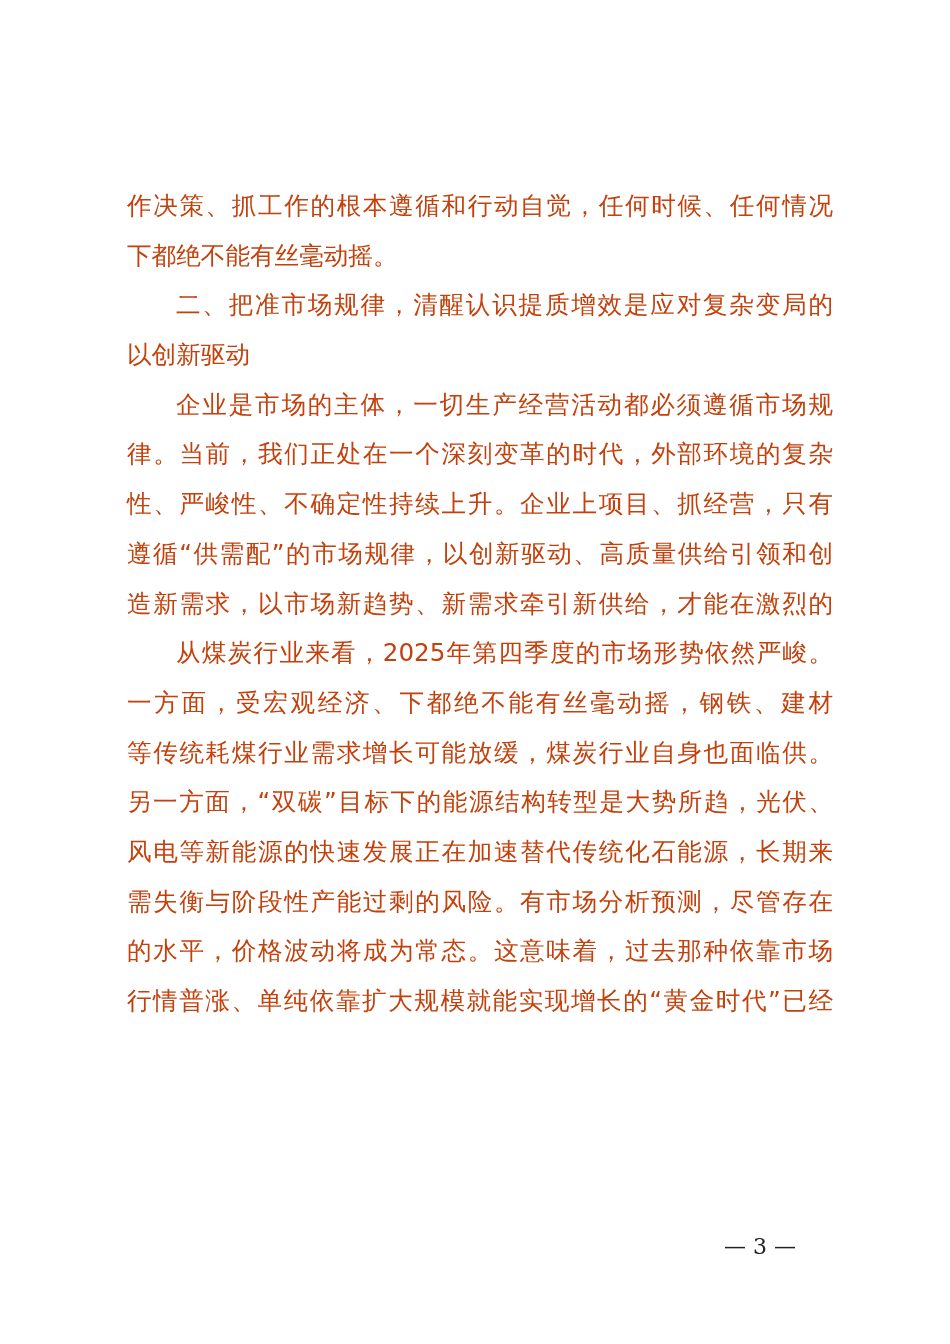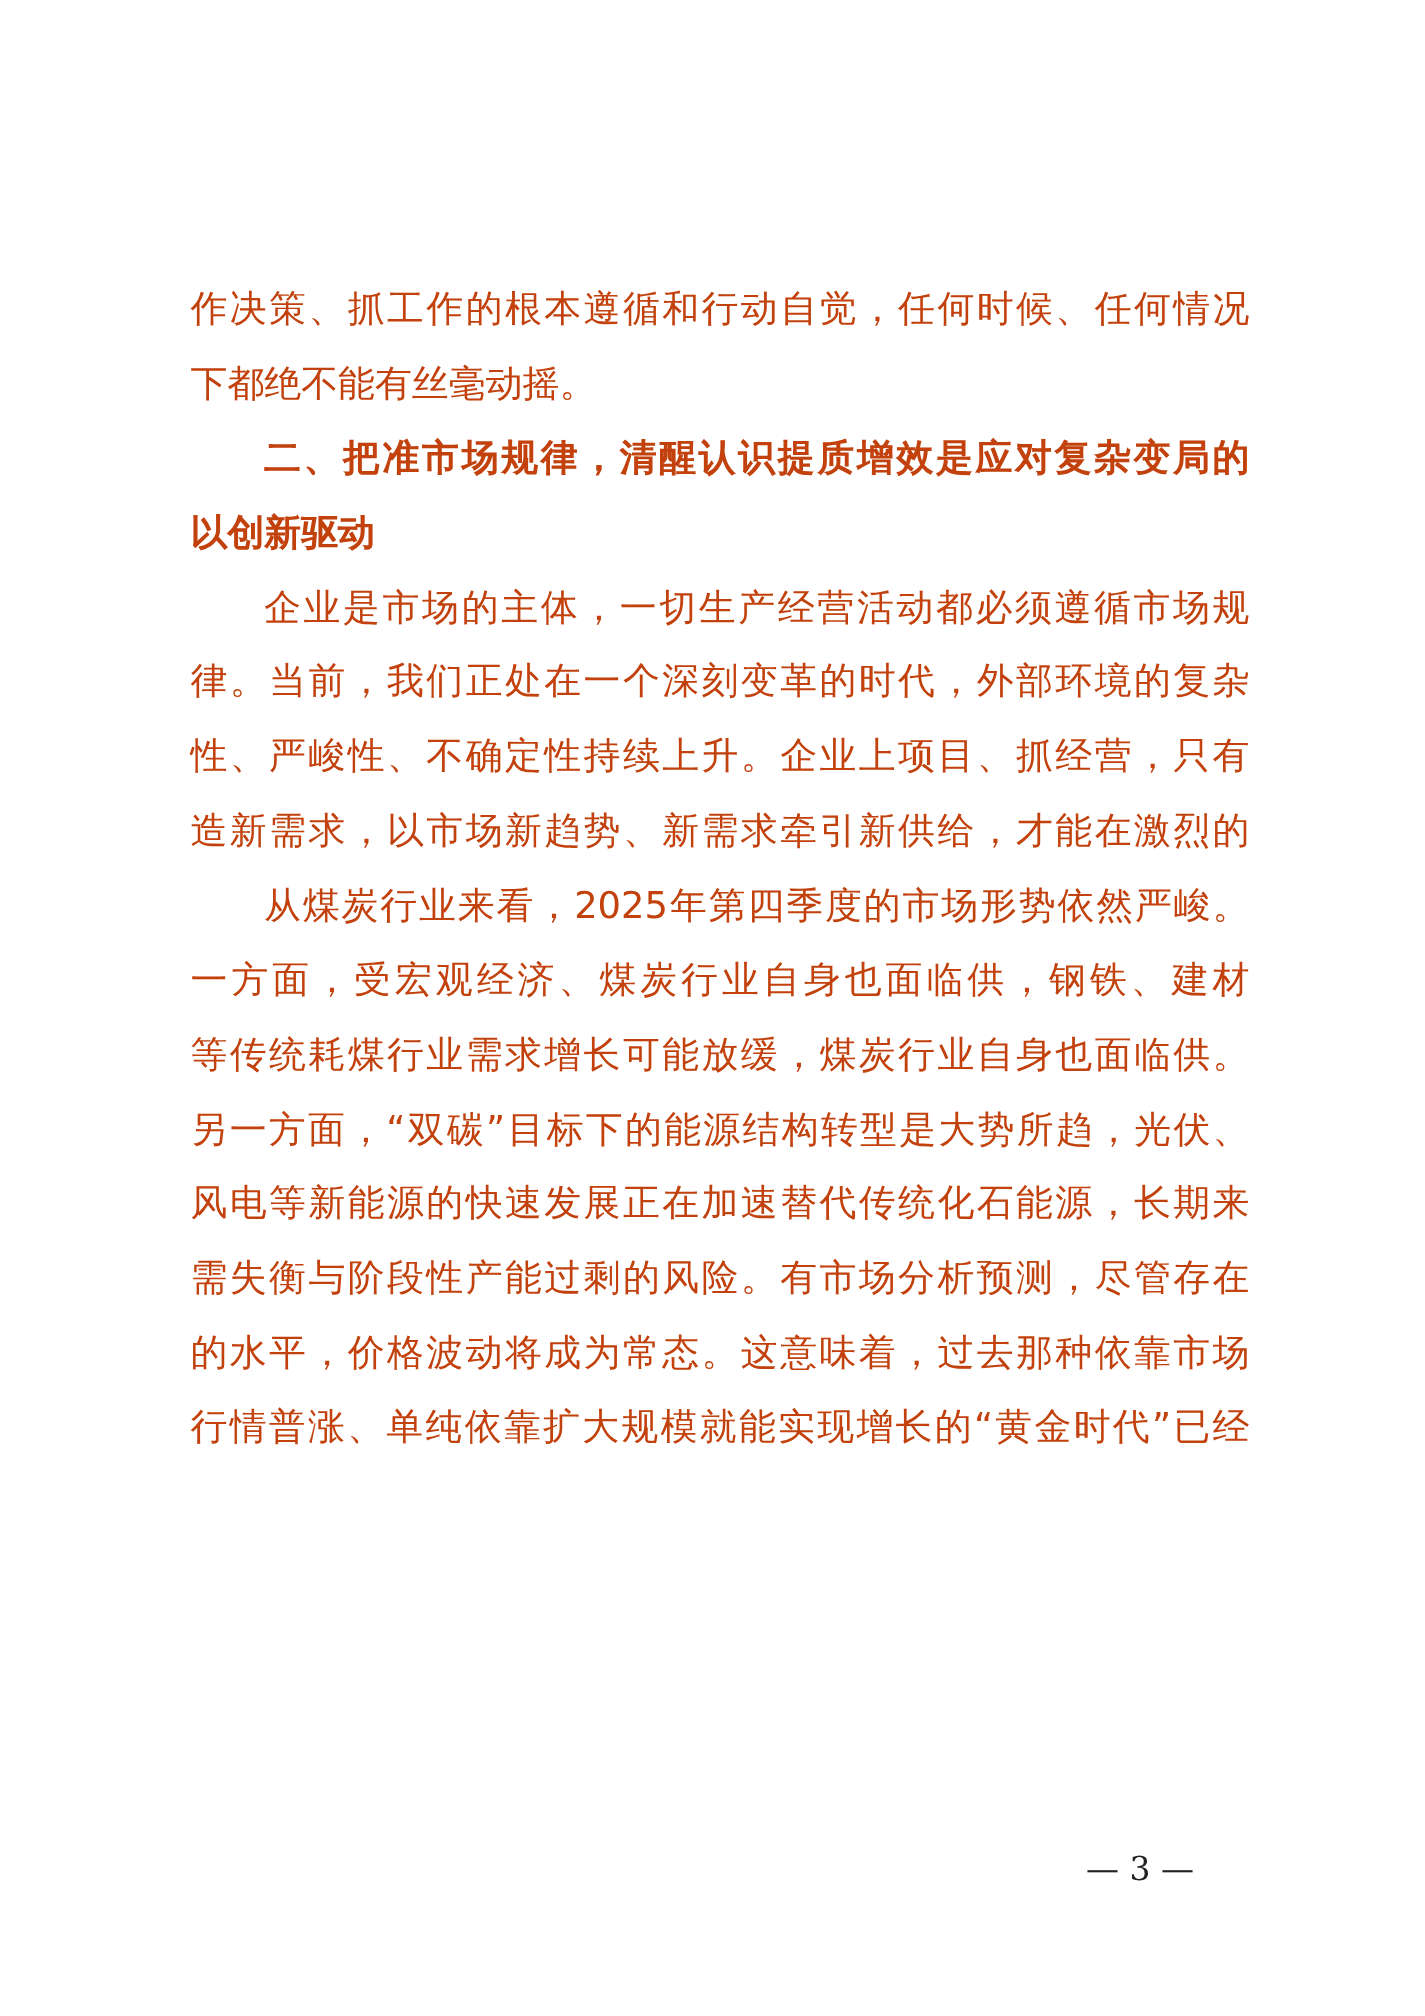--- a/index.html
+++ b/index.html
@@ -7,41 +7,42 @@
   .page {
     position: absolute; left: 127px; top: 181px; width: 706px;
     font-family: "DejaVu Sans", "Liberation Sans", sans-serif;
     font-size: 24.6px; color: #c2410c;
   }
   .line {
     height: 49.7px; line-height: 49.7px; white-space: nowrap;
     text-align: justify; text-align-last: justify; letter-spacing: 0;
   }
   .line.last { text-align-last: left; }
-  .bold { font-weight: bold; }
+  .bold { font-weight: normal; }
   .indent { padding-left: 49px; }
   .pageno {
     position: absolute; left: 700px; top: 1234px; width: 120px; text-align: center;
     font-family: "DejaVu Serif", "Liberation Serif", serif; font-size: 22px; color: #222;
   }
 </style>
 </head>
 <body>
 
 <div class="page">
   <div class="line">作决策、抓工作的根本遵循和行动自觉，任何时候、任何情况</div>
   <div class="line last">下都绝不能有丝毫动摇。</div>
   <div class="line bold indent">二、把准市场规律，清醒认识提质增效是应对复杂变局的</div>
   <div class="line bold last">以创新驱动</div>
   <div class="line indent">企业是市场的主体，一切生产经营活动都必须遵循市场规</div>
   <div class="line">律。当前，我们正处在一个深刻变革的时代，外部环境的复杂</div>
   <div class="line">性、严峻性、不确定性持续上升。企业上项目、抓经营，只有</div>
+  <div class="line">遵循“供需配”的市场规律，以创新驱动、高质量供给引领和创</div>
   <div class="line">造新需求，以市场新趋势、新需求牵引新供给，才能在激烈的</div>
   <div class="line indent">从煤炭行业来看，2025年第四季度的市场形势依然严峻。</div>
-  <div class="line">一方面，受宏观经济、煤炭行业自身也面临供，钢铁、建材</div>
+  <div class="line">一方面，受宏观经济、下都绝不能有丝毫动摇，钢铁、建材</div>
   <div class="line">等传统耗煤行业需求增长可能放缓，煤炭行业自身也面临供。</div>
   <div class="line">另一方面，“双碳”目标下的能源结构转型是大势所趋，光伏、</div>
   <div class="line">风电等新能源的快速发展正在加速替代传统化石能源，长期来</div>
   <div class="line">需失衡与阶段性产能过剩的风险。有市场分析预测，尽管存在</div>
   <div class="line">的水平，价格波动将成为常态。这意味着，过去那种依靠市场</div>
   <div class="line">行情普涨、单纯依靠扩大规模就能实现增长的“黄金时代”已经</div>
 </div>
 
 <div class="pageno">— 3 —</div>
 

